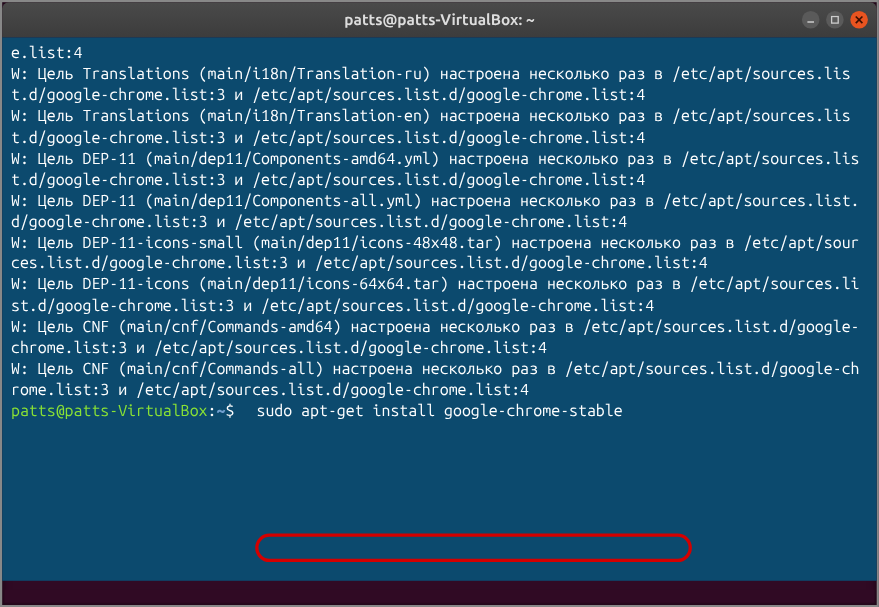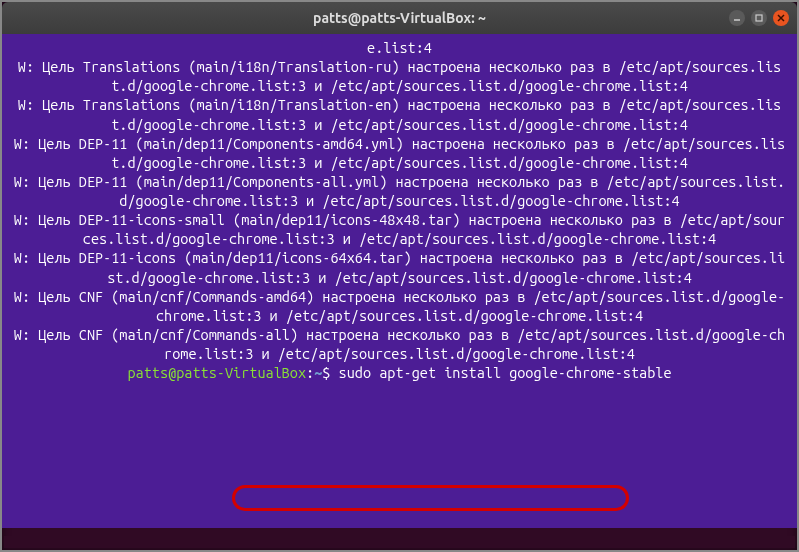--- a/index.html
+++ b/index.html
@@ -87,44 +87,44 @@
       padding: 3px 8px;
       cursor: pointer;
     }
     .terminal-content {
       padding: 4px 8px;
       color: #ffffff;
       font-size: 14.5px;
       line-height: 1.32;
       white-space: pre-wrap;
       word-break: break-all;
-      background: #4c1d95;
+      background: #0c4a6e;
       height: calc(100% - 54px);
       overflow: hidden;
-      text-align: center;
     }
     .prompt-line {
       display: inline;
     }
     .prompt-user {
       color: #8ae234;
       font-weight: normal;
     }
     .prompt-colon {
       color: #ffffff;
     }
     .prompt-tilde {
       color: #729fcf;
       font-weight: bold;
     }
     .prompt-dollar {
       color: #ffffff;
     }
     .command-text {
       color: #ffffff;
+      margin-left: 12px;
     }
     .highlight-oval {
       position: absolute;
       border: 3px solid #d40000;
       border-radius: 18px;
       pointer-events: none;
     }
     .blank-bottom {
       position: absolute;
       bottom: 2px;

